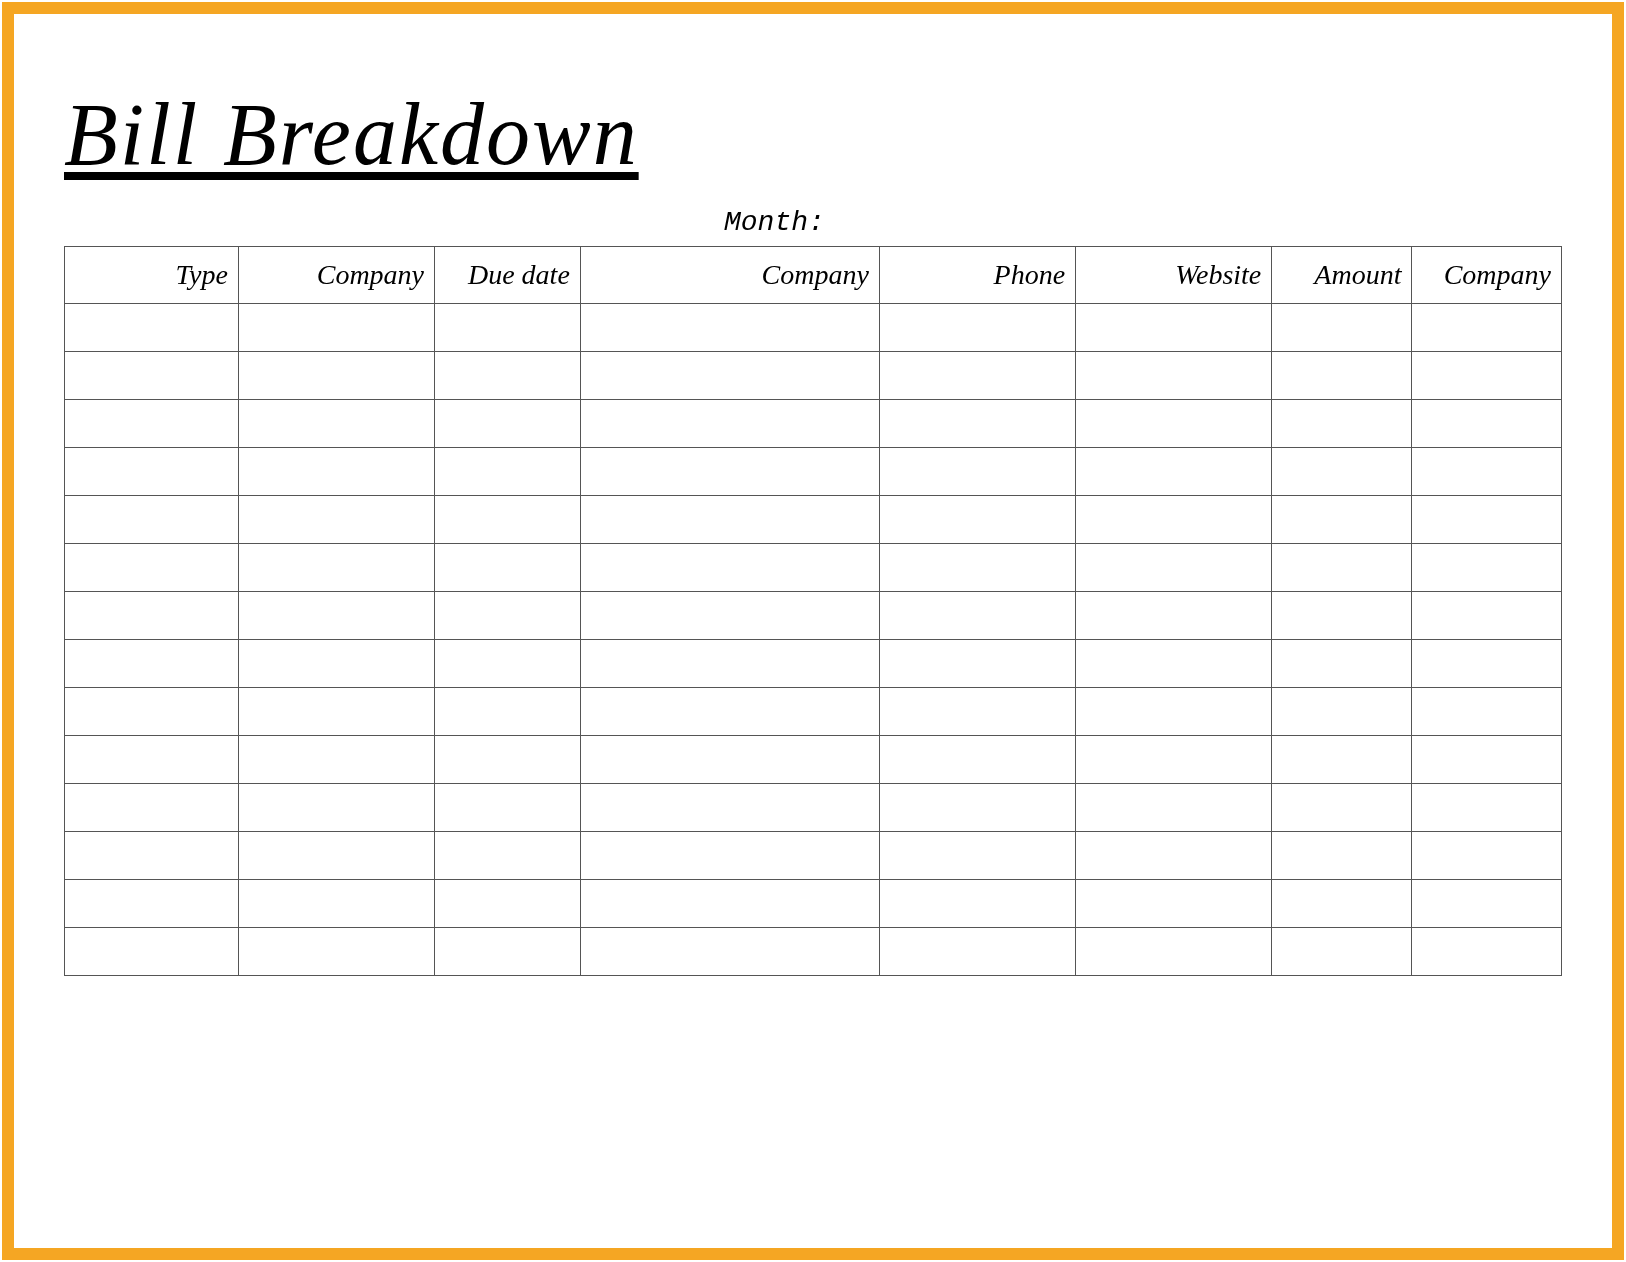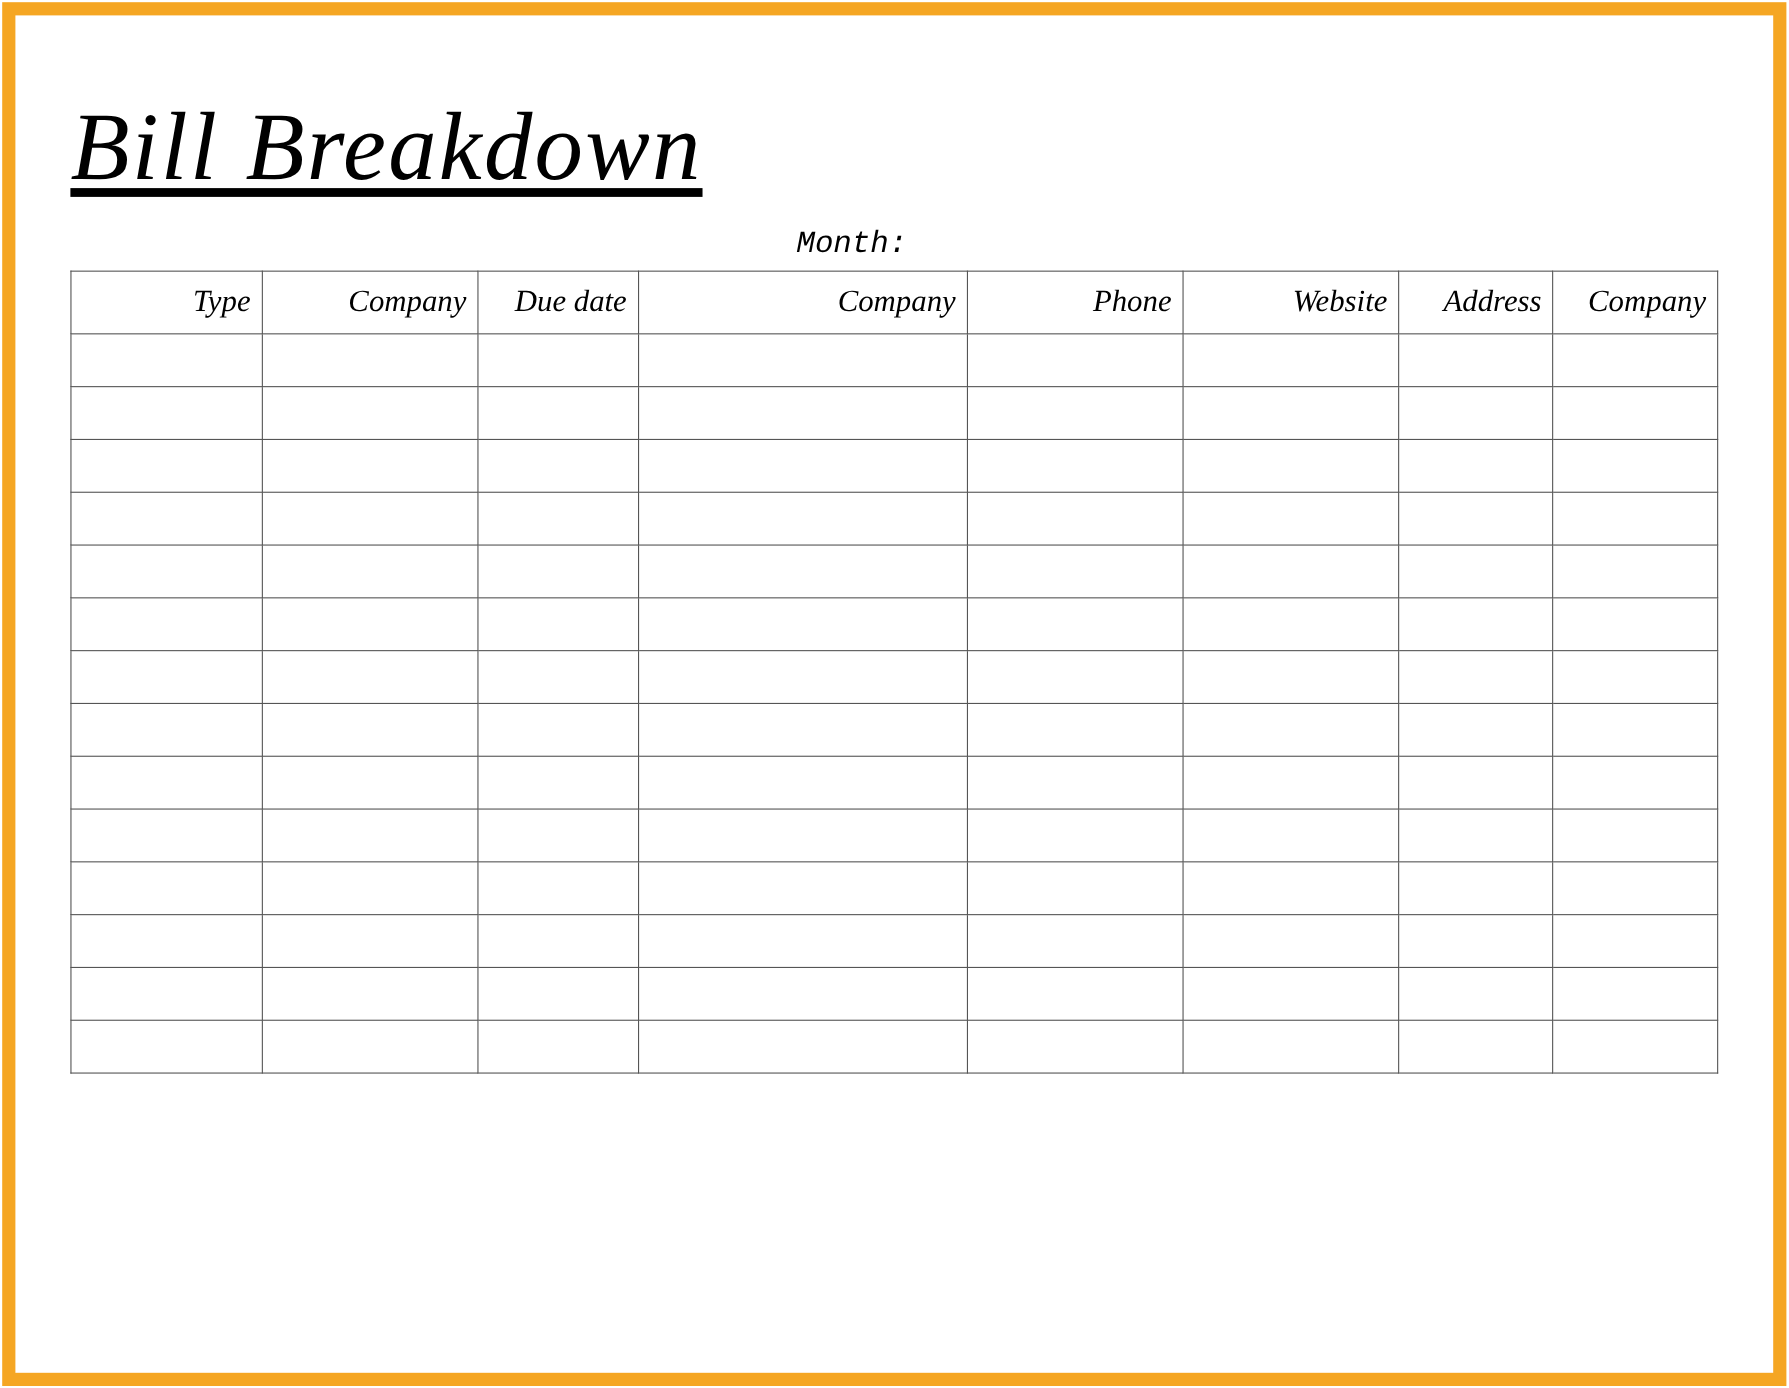--- a/index.html
+++ b/index.html
@@ -103,21 +103,21 @@
     </div>
     <table>
       <thead>
         <tr>
           <th class="col-type">Type</th>
           <th class="col-company">Company</th>
           <th class="col-duedate">Due date</th>
           <th class="col-address">Company</th>
           <th class="col-phone">Phone</th>
           <th class="col-website">Website</th>
-          <th class="col-amount">Address</th>
+          <th class="col-amount">Amount</th>
           <th class="col-balance">Company</th>
         </tr>
       </thead>
       <tbody>
       <tr>
             <td></td>
             <td></td>
             <td></td>
             <td></td>
             <td></td>

